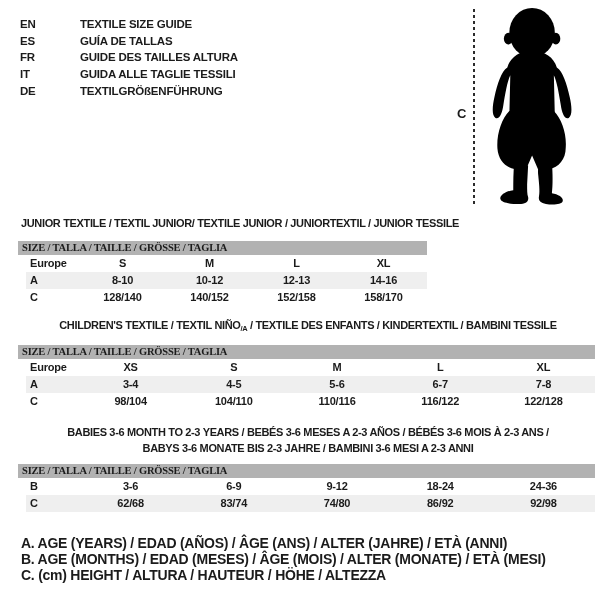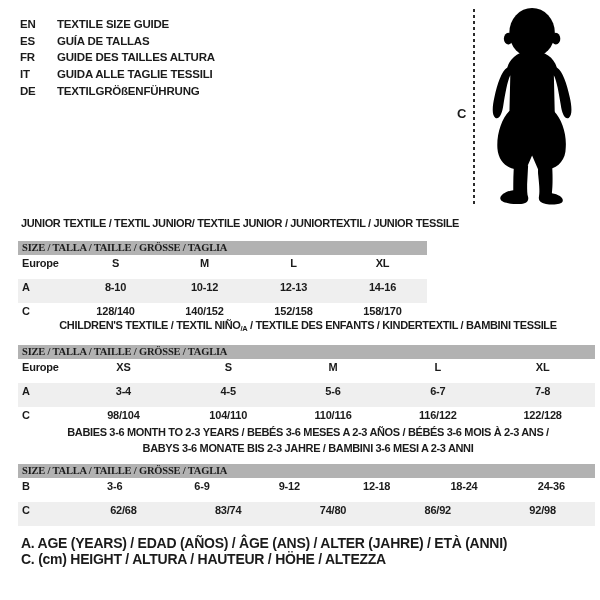--- a/index.html
+++ b/index.html
@@ -5,21 +5,21 @@
   * { margin:0; padding:0; box-sizing:border-box; }
   html,body { background:#fff; }
   .page {
     position:relative; width:600px; height:600px; background:#ffffff;
     font-family:"Liberation Sans", sans-serif; font-weight:700; color:#1b1b1b;
     overflow:hidden;
   }
 
   
   .langs { position:absolute; left:20px; top:16px; }
-  .lang-line { display:flex; font-size:11.5px; line-height:16.7px; letter-spacing:-0.2px; }
+  .lang-line { display:flex; font-size:11.5px; line-height:16.7px; letter-spacing:-0.2px;gap:23px; }
   .lang-code { width:37px; }
 
   
   .silhouette { position:absolute; left:486px; top:6px; }
   .measure-line {
     position:absolute; left:473px; top:9px; width:2px; height:198px;
     background-image:repeating-linear-gradient(to bottom, #2b2b2b 0 3px, transparent 3px 6px);
   }
   .figure-label { position:absolute; left:457px; top:106px; font-size:13px; }
 
@@ -32,21 +32,21 @@
   .table-title { font-size:11px; line-height:12px; letter-spacing:-0.35px; white-space:nowrap; padding-left:3px;text-align:center; }
   .table-title.two-line { line-height:15.5px; }
   .title-sub { font-size:7.5px; position:relative; top:2px; }
 
   .table-header {
     background:#b2b2b2; height:14px; line-height:14px; font-size:10.5px;
     padding-left:4px; letter-spacing:-0.2px; margin-top:12px; white-space:nowrap;font-family:Liberation Serif, serif;
   }
   .size-table.t2 .table-header { margin-top:8px; }
 
-  .trow { display:flex; height:24px; line-height:17px; font-size:11px; letter-spacing:-0.2px; }
+  .trow { display:flex; height:17px; line-height:17px; font-size:11px; letter-spacing:-0.2px;margin-left:8px; }
   .trow:nth-child(even) { background:#efefef; }
   .tlabel { width:53px; padding-left:4px; }
   .tcell { flex:1; text-align:center; }
 
   
   .legend { position:absolute; left:21px; top:535px; }
   .legend-line { font-size:14px; line-height:16.2px; letter-spacing:-0.25px; white-space:nowrap; }
 </style>
 </head>
 <body>
@@ -164,33 +164,33 @@
   <div class="size-table t2">
     <div class="table-title two-line">BABIES 3-6 MONTH TO 2-3 YEARS / BEBÉS 3-6 MESES A 2-3 AÑOS / BÉBÉS 3-6 MOIS À 2-3 ANS /</div>
     <div class="table-title two-line">BABYS 3-6 MONATE BIS 2-3 JAHRE / BAMBINI 3-6 MESI A 2-3 ANNI</div>
     <div class="table-header">SIZE / TALLA / TAILLE / GRÖSSE / TAGLIA</div>
     <div>
         <div class="trow">
           <div class="tlabel">B</div>
           <div class="tcell">3-6</div>
           <div class="tcell">6-9</div>
           <div class="tcell">9-12</div>
-          <div class="tcell">12-18</div>
           <div class="tcell">18-24</div>
           <div class="tcell">24-36</div>
         </div>
         <div class="trow">
           <div class="tlabel">C</div>
           <div class="tcell">62/68</div>
           <div class="tcell">83/74</div>
           <div class="tcell">74/80</div>
           <div class="tcell">86/92</div>
           <div class="tcell">92/98</div>
         </div>
       </div>
   </div>
 
   <div class="legend">
     <div class="legend-line">A. AGE (YEARS) / EDAD (AÑOS) / ÂGE (ANS) / ALTER (JAHRE) / ETÀ (ANNI)</div>
+    <div class="legend-line">B. AGE (MONTHS) / EDAD (MESES) / ÂGE (MOIS) / ALTER (MONATE) / ETÀ (MESI)</div>
     <div class="legend-line">C. (cm) HEIGHT / ALTURA / HAUTEUR / HÖHE / ALTEZZA</div>
   </div>
 
 </div>
 
 </body></html>

